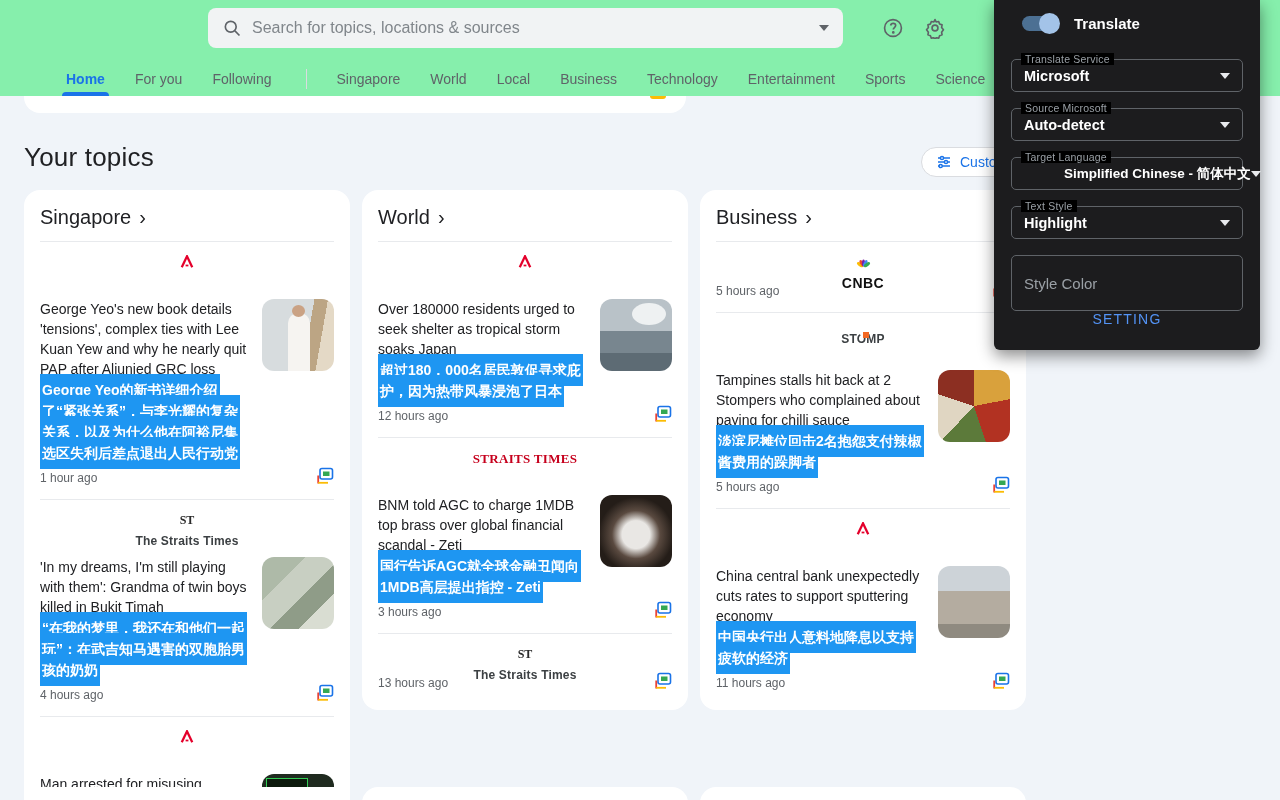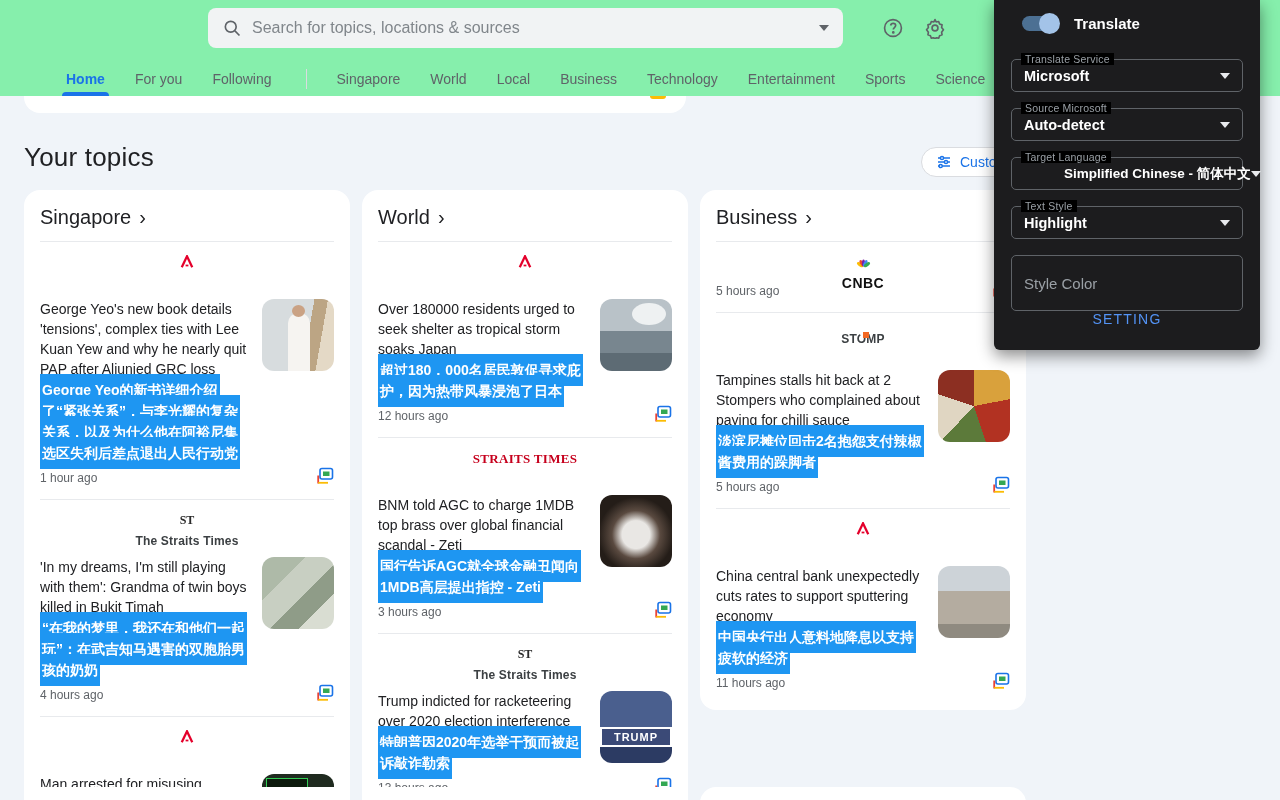--- a/index.html
+++ b/index.html
@@ -326,29 +326,20 @@
             </svg>
         </span>
       </div>
     </div>
 
     <div class="article">
       <div class="src-row">
         <span class="st-mono">ST</span>
         <span class="src-name">The Straits Times</span>
       </div>
-      <div class="art-body">
-        <div class="art-text">
-          <div class="headline">Trump indicted for racketeering over 2020 election interference</div>
-          <div class="trans"><span class="hl">特朗普因2020年选举干预而被起诉敲诈勒索</span></div>
-        </div>
-        <div class="thumb t-w2">
-          <span class="thumb-text">TRUMP</span>
-        </div>
-      </div>
       <div class="time-row">
         <span class="time">13 hours ago</span>
         <span class="fc-icon">
           <svg width="18" height="18" viewBox="0 0 18 18">
               <rect x="4" y="1.5" width="12.5" height="10.5" rx="2" fill="#fff" stroke="#1a73e8" stroke-width="1.6"></rect>
               <rect x="7" y="4.5" width="6.5" height="4.5" fill="#34a853"></rect>
               <line x1="2.2" y1="8.5" x2="2.2" y2="16.5" stroke="#ea4335" stroke-width="1.8"></line>
               <line x1="2.2" y1="15.8" x2="12" y2="15.8" stroke="#fbbc04" stroke-width="1.8"></line>
             </svg>
         </span>

